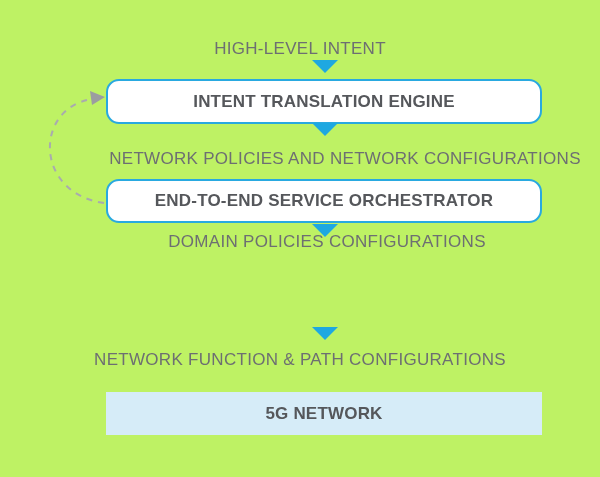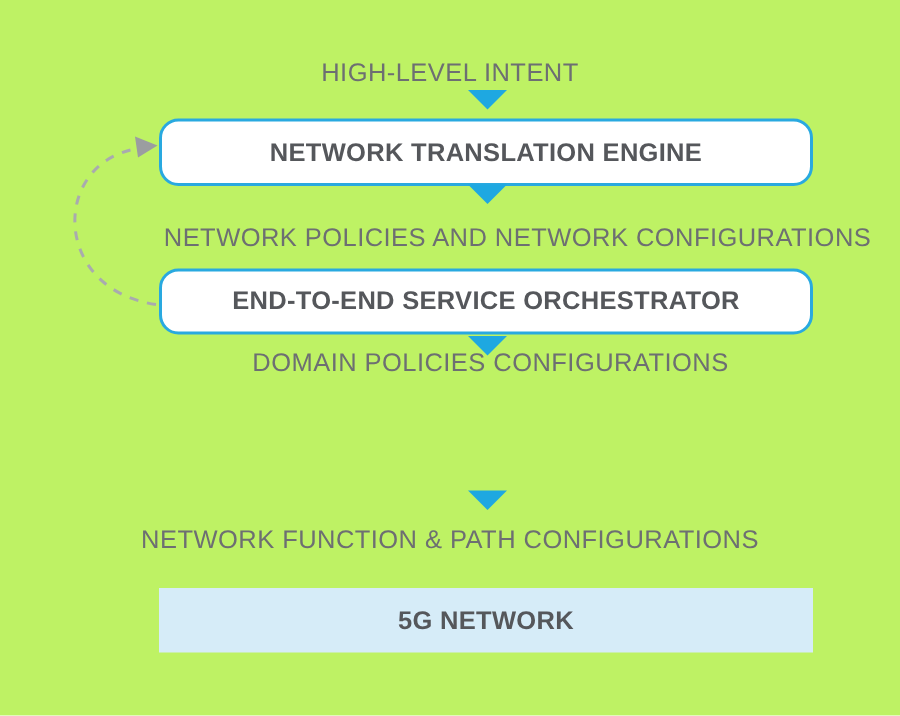--- a/index.html
+++ b/index.html
@@ -71,21 +71,21 @@
   <svg class="feedback-svg" width="600" height="477" viewBox="0 0 600 477">
     <path d="M 104 203 C 34 193, 34 108, 92 99" fill="none" stroke="#a9abae" stroke-width="2" stroke-dasharray="6 6"></path>
     <polygon points="105,97 90,91 92,105" fill="#9b9da0"></polygon>
   </svg>
 
   <div class="flow-label" style="top: 39px;">HIGH-LEVEL INTENT</div>
 
   <div class="down-tri" style="top: 60px;"></div>
 
   <div class="flow-box" style="top: 79px; height: 45px;">
-    <span>NETWORK TRANSLATION ENGINE</span>
+    <span>INTENT TRANSLATION ENGINE</span>
   </div>
 
   <div class="down-tri" style="top: 123px;"></div>
 
   <div class="flow-label" style="top: 149px; padding-left: 45px;">NETWORK POLICIES AND NETWORK CONFIGURATIONS</div>
 
   <div class="flow-box" style="top: 179px; height: 44px; text-align: center;">
     <span>END-TO-END SERVICE ORCHESTRATOR</span>
   </div>
 

